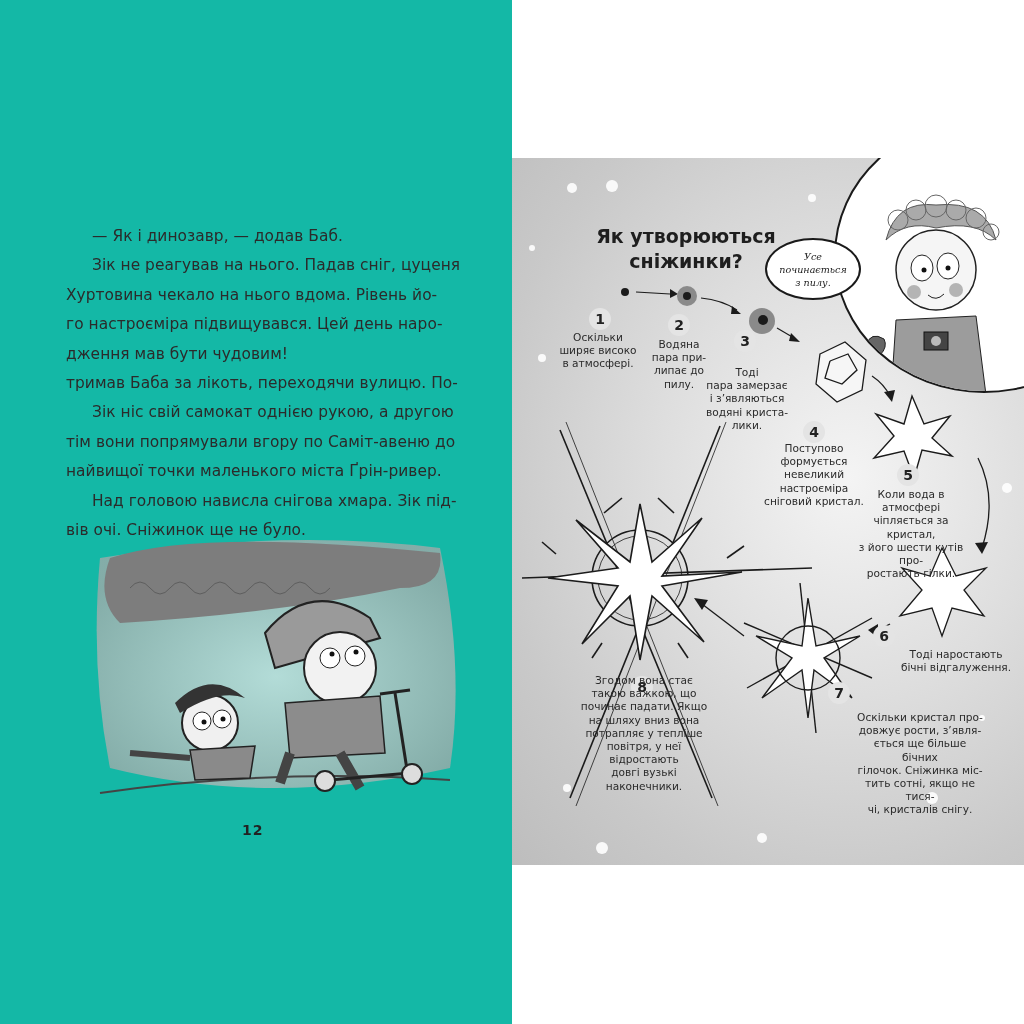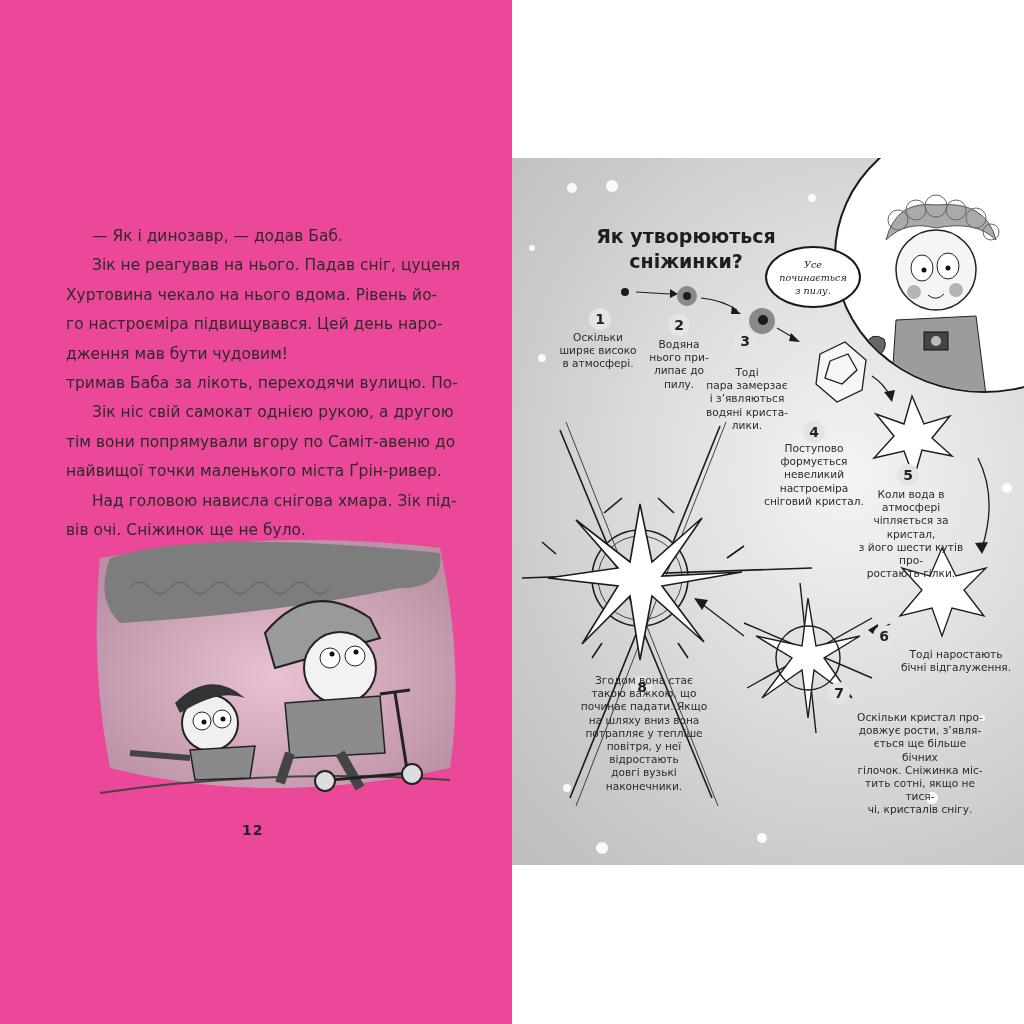--- a/index.html
+++ b/index.html
@@ -1,36 +1,36 @@
 <!DOCTYPE html>
 <html><head>
 <meta charset="utf-8">
 <style>
   * { box-sizing: border-box; margin: 0; padding: 0; }
   html, body { width: 1024px; height: 1024px; background: #ffffff; overflow: hidden; }
   body { position: relative; font-family: "DejaVu Sans", "Liberation Sans", sans-serif; color: #2a2a2a; }
 
   
-  .left-page { position: absolute; left: 0; top: 0; width: 512px; height: 1024px; background: #ec4899; }
+  .left-page { position: absolute; left: 0; top: 0; width: 512px; height: 1024px; background: #14b8a6; }
   .story { position: absolute; left: 66px; top: 222px; width: 406px; font-size: 15.4px; line-height: 29.4px; color: #2b2b2b; letter-spacing: 0.05px; }
   .story p { text-indent: 26px; text-align: justify; text-align-last: left; }
   .story .ln { display: block; white-space: nowrap; }
   .illustration { position: absolute; left: 80px; top: 518px; width: 385px; height: 290px; }
   .page-number { position: absolute; left: 242px; top: 822px; font-size: 14px; font-weight: bold; letter-spacing: 1px; color: #222; }
 
   
   .right-page { position: absolute; left: 512px; top: 158px; width: 560px; height: 707px; overflow: hidden;
     background: radial-gradient(ellipse at 60% 45%, #f4f4f4 0%, #dedede 40%, #c9c9c9 75%, #bdbdbd 100%); }
   .right-page .bg-svg { position: absolute; left: 0; top: 0; width: 512px; height: 707px; }
   .title { position: absolute; left: 84px; top: 66px; width: 180px; text-align: center; font-size: 19px; font-weight: bold; line-height: 25px; color: #1e1e1e; }
   .num { position: absolute; width: 22px; height: 22px; border-radius: 50%; background: #e4e4e4; font-size: 14px; font-weight: bold; color: #222; text-align: center; line-height: 22px; }
   .cap { position: absolute; font-size: 10.6px; line-height: 13.2px; text-align: center; color: #2a2a2a; }
   .cap.left { text-align: center; }
   .circle-inset { position: absolute; left: 322px; top: -40px; width: 300px; height: 275px; border-radius: 50%; background: #ffffff; border: 2px solid #1a1a1a; overflow: hidden; }
-  .bubble { position: absolute; left: 253px; top: 88px; width: 96px; height: 62px; border: 2px solid #1a1a1a; border-radius: 50%; background: #fff; }
+  .bubble { position: absolute; left: 253px; top: 80px; width: 96px; height: 62px; border: 2px solid #1a1a1a; border-radius: 50%; background: #fff; }
   .bubble-text { position: absolute; left: 0; top: 10px; width: 100%; text-align: center; font-family: "DejaVu Serif", serif; font-style: italic; font-size: 9.6px; line-height: 13px; color: #222; }
 </style>
 </head>
 <body>
 
 <div class="left-page">
   <div class="story">
     <p>
       <span class="ln">— Як і динозавр, — додав Баб.</span>
     </p>
@@ -217,21 +217,21 @@
   <div class="num" style="left:316px;top:524px;">7</div>
   <div class="num" style="left:119px;top:518px;">8</div>
 
   <div class="cap" style="left:36px;top:173px;width:100px;">
     <div>Оскільки</div>
     <div>ширяє високо</div>
     <div>в атмосфері.</div>
   </div>
   <div class="cap" style="left:134px;top:180px;width:66px;">
     <div>Водяна</div>
-    <div>нього при-</div>
+    <div>пара при-</div>
     <div>липає до</div>
     <div>пилу.</div>
   </div>
   <div class="cap" style="left:190px;top:208px;width:90px;text-align:center;">
     <div>Тоді</div>
     <div>пара замерзає</div>
     <div>і з’являються</div>
     <div>водяні криста-</div>
     <div>лики.</div>
   </div>

